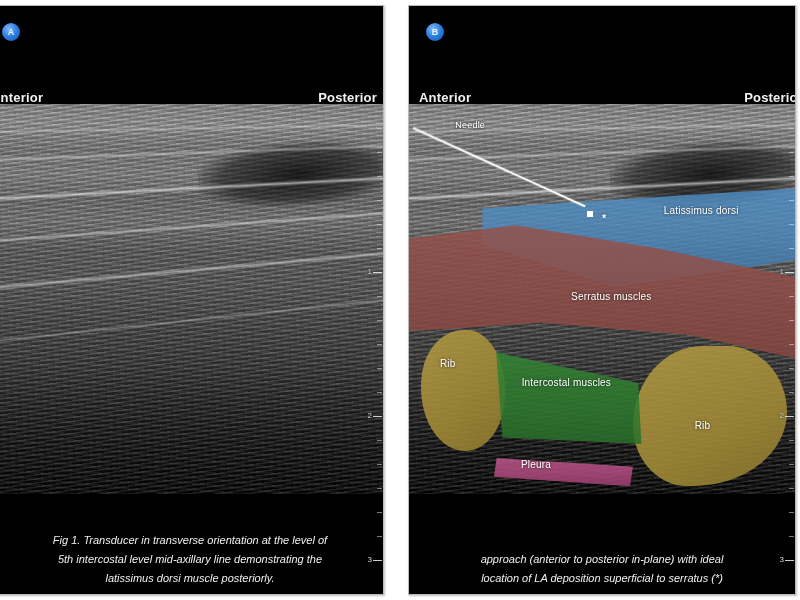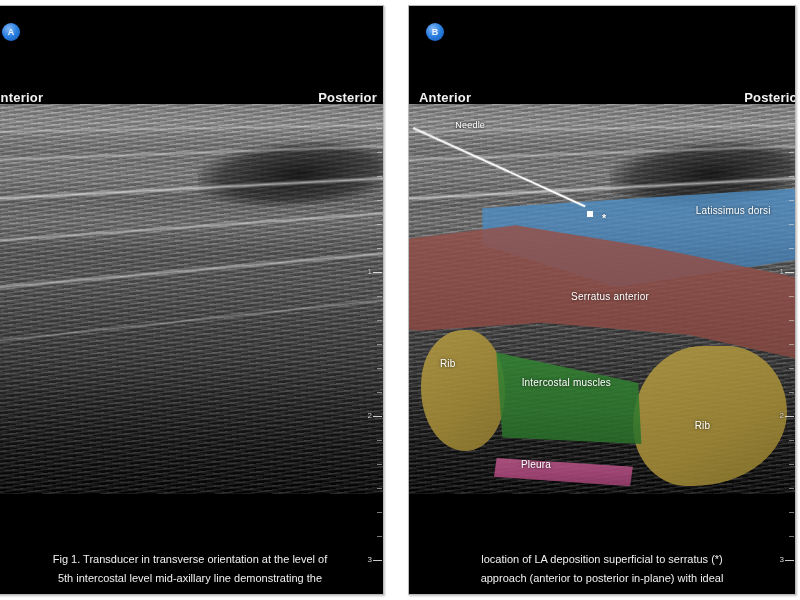--- a/index.html
+++ b/index.html
@@ -211,21 +211,21 @@
   
   .anat-label {
     position: absolute;
     color: #ffffff;
     font-size: 10px;
     letter-spacing: 0.2px;
     text-shadow: 0 0 3px rgba(0,0,0,0.75);
     white-space: nowrap;
     z-index: 30;
   }
-  .lbl-lat        { left: 66%; top: 26%; margin-left: 32px; }
+  .lbl-lat        { left: 66%; top: 26%; }
   .lbl-serratus   { left: 42%; top: 48%; }
   .lbl-intercost  { left: 24%; top: 70%; padding-left: 20px; }
   .lbl-rib-left   { left: 8%;  top: 65%; }
   .lbl-rib-right  { left: 74%; top: 81%; }
   .lbl-pleura     { left: 29%; top: 91%; }
   .lbl-needle     { left: 12%; top: 4%;  font-size: 9px; }
 
   
   .needle-line {
     position: absolute;
@@ -295,21 +295,21 @@
     width: 100%;
     text-align: center;
     color: #f0f0f0;
     font-size: 11px;
     line-height: 19px;
     padding: 0 18px;
     box-sizing: border-box;
     text-shadow: 0 0 3px rgba(0,0,0,0.85);
     z-index: 36;
   }
-  .caption-line { display: block; }
+  .caption-line { display: block; font-style: italic; }
 </style>
 </head>
 <body>
 
 <div id="figure-root">
 
   <div class="panel panel-left">
 
     <div class="panel-badge badge-left">A</div>
 
@@ -351,20 +351,21 @@
       <div class="depth-tick" style="top:384px;"></div>
       <div class="depth-tick" style="top:408px;"></div>
       <div class="depth-tick" style="top:432px;"></div>
       <div class="depth-tick major" style="top:456px;"></div>
       <span class="depth-num" style="top:456px;">3</span>
     </div>
 
     <div class="caption">
       <span class="caption-line">Fig 1. Transducer in transverse orientation at the level of</span>
       <span class="caption-line">5th intercostal level mid-axillary line demonstrating the</span>
+      <span class="caption-line">latissimus dorsi muscle posteriorly.</span>
     </div>
   </div>
 
   <div class="panel panel-right">
 
     <div class="panel-badge badge-right">B</div>
 
     <div class="orient-row">
       <span class="orient-label orient-anterior-r">Anterior</span>
       <span class="orient-label orient-posterior-r">Posterior</span>
@@ -384,21 +385,21 @@
       <div class="overlay ov-rib-right"></div>
       <div class="overlay ov-intercostal"></div>
       <div class="overlay ov-pleura"></div>
 
       <div class="needle-line"></div>
       <div class="needle-tip"></div>
       <span class="la-asterisk">*</span>
 
       <span class="anat-label lbl-needle">Needle</span>
       <span class="anat-label lbl-lat">Latissimus dorsi</span>
-      <span class="anat-label lbl-serratus">Serratus anterior</span>
+      <span class="anat-label lbl-serratus">Serratus muscles</span>
       <span class="anat-label lbl-intercost">Intercostal muscles</span>
       <span class="anat-label lbl-rib-left">Rib</span>
       <span class="anat-label lbl-rib-right">Rib</span>
       <span class="anat-label lbl-pleura">Pleura</span>
     </div>
 
     <div class="depth-scale">
       <div class="depth-tick" style="top:24px;"></div>
       <div class="depth-tick" style="top:48px;"></div>
       <div class="depth-tick" style="top:72px;"></div>
@@ -417,18 +418,18 @@
       <div class="depth-tick" style="top:336px;"></div>
       <div class="depth-tick" style="top:360px;"></div>
       <div class="depth-tick" style="top:384px;"></div>
       <div class="depth-tick" style="top:408px;"></div>
       <div class="depth-tick" style="top:432px;"></div>
       <div class="depth-tick major" style="top:456px;"></div>
       <span class="depth-num" style="top:456px;">3</span>
     </div>
 
     <div class="caption">
+      <span class="caption-line">approach (anterior to posterior in-plane) with ideal</span>
       <span class="caption-line">location of LA deposition superficial to serratus (*)</span>
-      <span class="caption-line">approach (anterior to posterior in-plane) with ideal</span>
     </div>
   </div>
 
 </div>
 
 </body></html>

